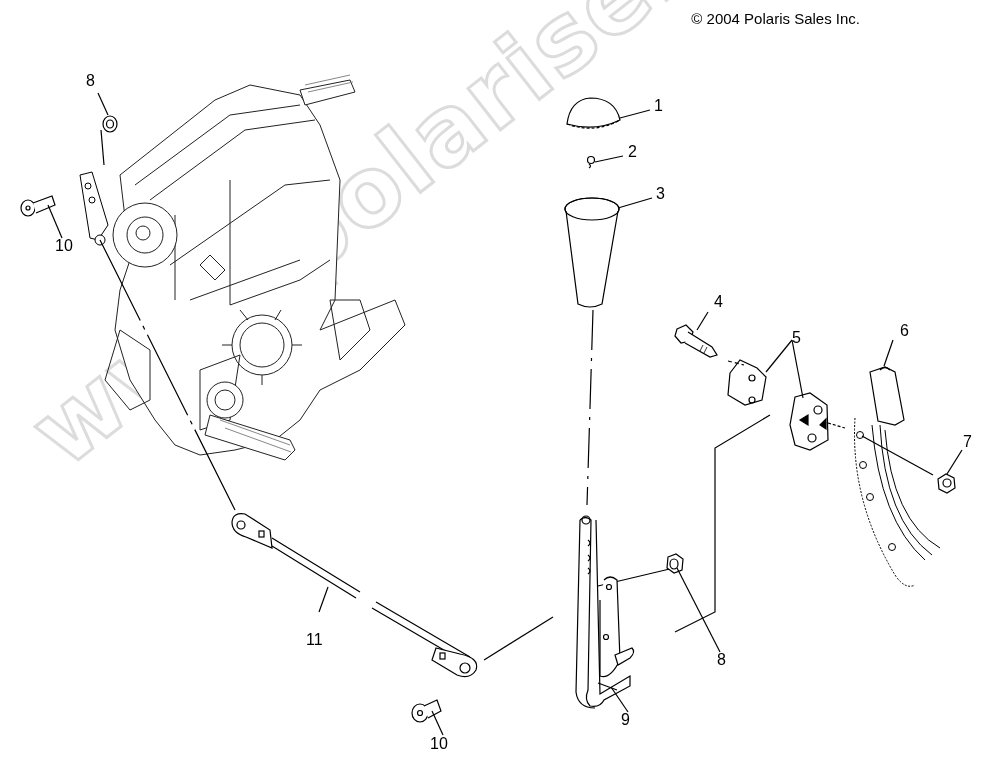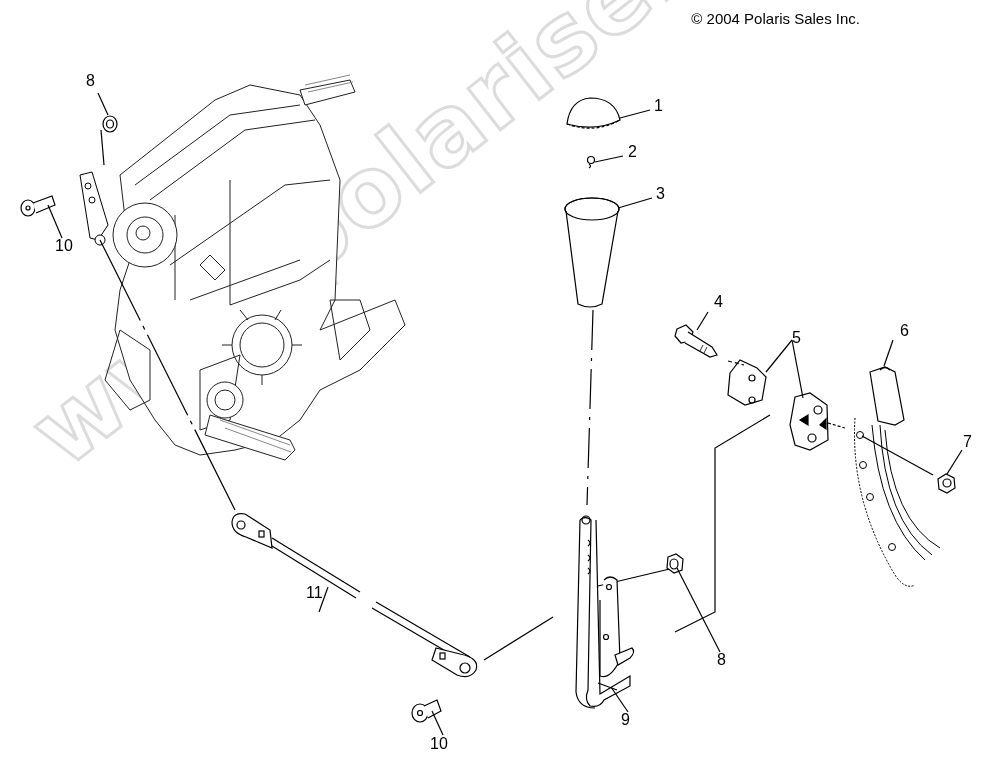--- a/index.html
+++ b/index.html
@@ -188,13 +188,13 @@
 <div class="callout" style="left:656px; top:186px;">3</div>
 <div class="callout" style="left:714px; top:294px;">4</div>
 <div class="callout" style="left:792px; top:330px;">5</div>
 <div class="callout" style="left:900px; top:323px;">6</div>
 <div class="callout" style="left:963px; top:434px;">7</div>
 <div class="callout" style="left:86px; top:73px;">8</div>
 <div class="callout" style="left:717px; top:652px;">8</div>
 <div class="callout" style="left:621px; top:712px;">9</div>
 <div class="callout" style="left:55px; top:238px;">10</div>
 <div class="callout" style="left:430px; top:736px;">10</div>
-<div class="callout" style="left:306px; top:585px;">11</div>
+<div class="callout" style="left:306px; top:632px;">11</div>
 
 </body></html>

